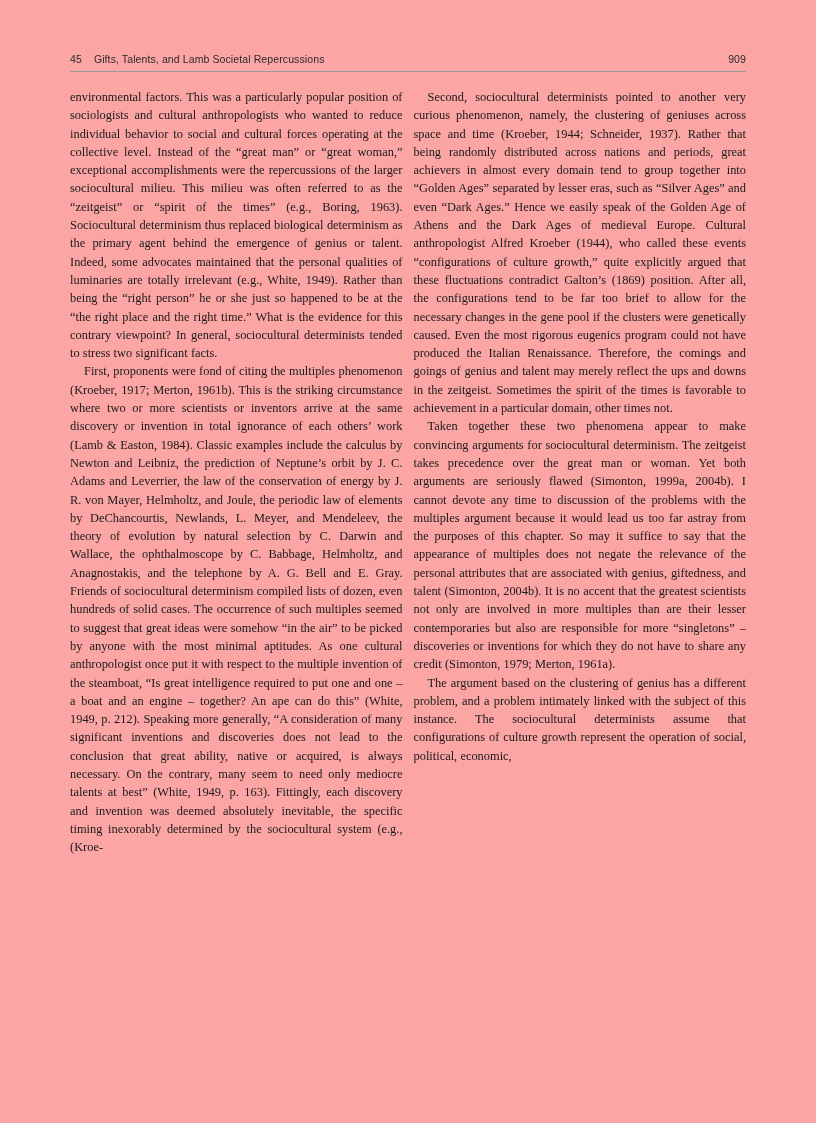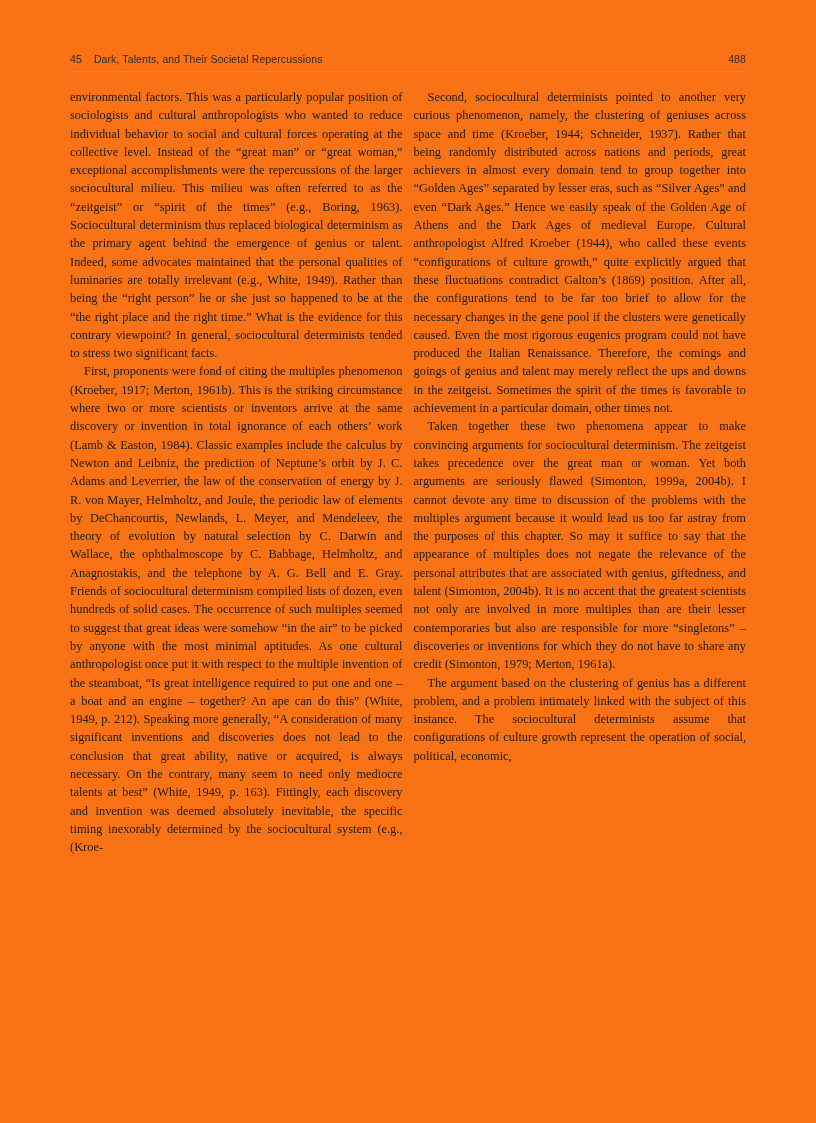--- a/index.html
+++ b/index.html
@@ -15,21 +15,21 @@
     color: #1a1a1a;
     overflow: hidden;
   }
 
   .page {
     position: absolute;
     left: 0;
     top: 0;
     width: 816px;
     height: 1123px;
-    background: #f97316;
+    background: #fca5a5;
   }
 
   
   .running-head {
     position: absolute;
     left: 70px;
     top: 53px;
     width: 676px;
     height: 16px;
     display: flex;
@@ -94,22 +94,22 @@
     text-indent: 0;
   }
 </style>
 </head>
 <body>
 
 <div class="page">
 
   <div class="running-head">
     <span class="rh-chapter-number">45</span>
-    <span class="rh-title">Dark, Talents, and Their Societal Repercussions</span>
-    <span class="rh-page-number">488</span>
+    <span class="rh-title">Gifts, Talents, and Lamb Societal Repercussions</span>
+    <span class="rh-page-number">909</span>
   </div>
 
   <div class="head-rule"></div>
 
   <div class="columns">
 
     <div class="col">
       <p class="cont">environmental factors. This was a particularly popular position of sociologists and cultural anthropologists who wanted to reduce individual behavior to social and cultural forces operating at the collective level. Instead of the “great man” or “great woman,” exceptional accomplishments were the repercussions of the larger sociocultural milieu. This milieu was often referred to as the “zeitgeist” or “spirit of the times” (e.g., Boring, 1963). Sociocultural determinism thus replaced biological determinism as the primary agent behind the emergence of genius or talent. Indeed, some advocates maintained that the personal qualities of luminaries are totally irrelevant (e.g., White, 1949). Rather than being the “right person” he or she just so happened to be at the “the right place and the right time.” What is the evidence for this contrary viewpoint? In general, sociocultural determinists tended to stress two significant facts.</p>
       <p class="indent">First, proponents were fond of citing the multiples phenomenon (Kroeber, 1917; Merton, 1961b). This is the striking circumstance where two or more scientists or inventors arrive at the same discovery or invention in total ignorance of each others’ work (Lamb &amp; Easton, 1984). Classic examples include the calculus by Newton and Leibniz, the prediction of Neptune’s orbit by J. C. Adams and Leverrier, the law of the conservation of energy by J. R. von Mayer, Helmholtz, and Joule, the periodic law of elements by DeChancourtis, Newlands, L. Meyer, and Mendeleev, the theory of evolution by natural selection by C. Darwin and Wallace, the ophthalmoscope by C. Babbage, Helmholtz, and Anagnostakis, and the telephone by A. G. Bell and E. Gray. Friends of sociocultural determinism compiled lists of dozen, even hundreds of solid cases. The occurrence of such multiples seemed to suggest that great ideas were somehow “in the air” to be picked by anyone with the most minimal aptitudes. As one cultural anthropologist once put it with respect to the multiple invention of the steamboat, “Is great intelligence required to put one and one – a boat and an engine – together? An ape can do this” (White, 1949, p. 212). Speaking more generally, “A consideration of many significant inventions and discoveries does not lead to the conclusion that great ability, native or acquired, is always necessary. On the contrary, many seem to need only mediocre talents at best” (White, 1949, p. 163). Fittingly, each discovery and invention was deemed absolutely inevitable, the specific timing inexorably determined by the sociocultural system (e.g., (Kroe-</p>
     </div>

